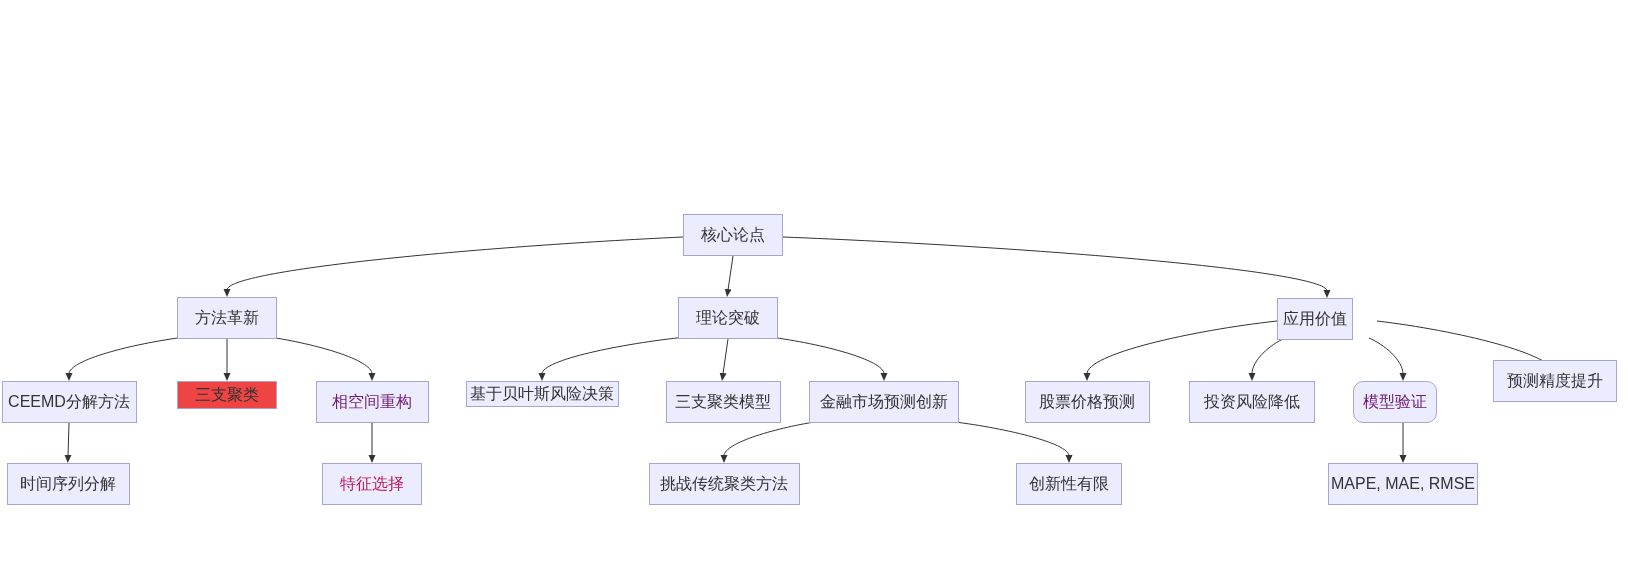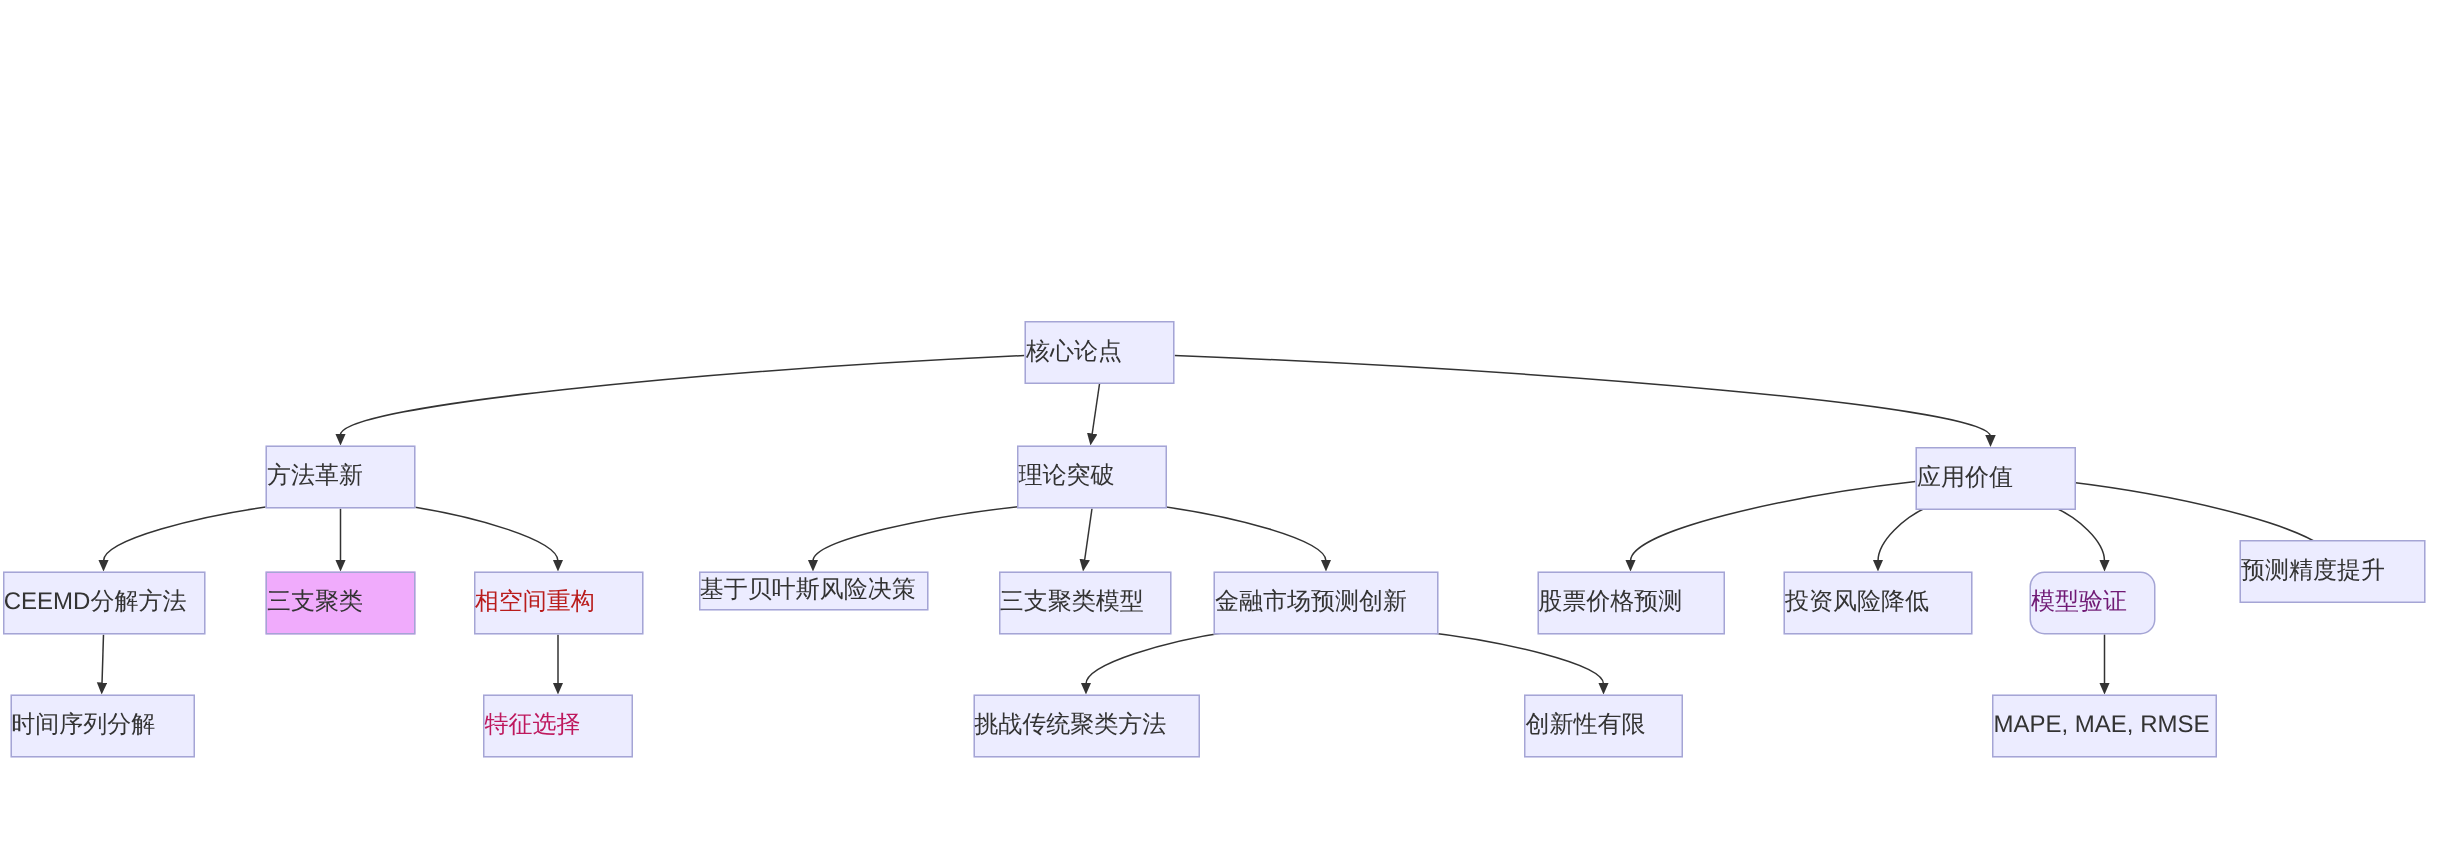--- a/index.html
+++ b/index.html
@@ -20,21 +20,21 @@
     width: 1628px; height: 576px;
   }
   .node {
     position: absolute;
     box-sizing: border-box;
     background: #ECECFF;
     border: 1px solid #a5a5d5;
     color: #333333;
     display: flex;
     align-items: center;
-    justify-content: flex-start;
+    justify-content: center;
     font-size: 16px;
     line-height: 1;
     white-space: nowrap;
   }
   .node-label { pointer-events: none; }
 </style>
 </head>
 <body>
 
 <div id="canvas">
@@ -68,30 +68,30 @@
   <div id="nodes">
       <div class="node" style="left: 683px; top: 214px; width: 100px; height: 42px; background: rgb(236, 236, 255); border-color: rgb(165, 165, 213); color: rgb(51, 51, 51);">
         <span class="node-label">核心论点</span>
       </div>
       <div class="node" style="left: 177px; top: 297px; width: 100px; height: 42px; background: rgb(236, 236, 255); border-color: rgb(165, 165, 213); color: rgb(51, 51, 51);">
         <span class="node-label">方法革新</span>
       </div>
       <div class="node" style="left: 678px; top: 297px; width: 100px; height: 42px; background: rgb(236, 236, 255); border-color: rgb(165, 165, 213); color: rgb(51, 51, 51);">
         <span class="node-label">理论突破</span>
       </div>
-      <div class="node" style="left: 1277px; top: 298px; width: 107px; height: 42px; background: rgb(236, 236, 255); border-color: rgb(165, 165, 213); color: rgb(51, 51, 51);">
+      <div class="node" style="left: 1277px; top: 298px; width: 76px; height: 42px; background: rgb(236, 236, 255); border-color: rgb(165, 165, 213); color: rgb(51, 51, 51);">
         <span class="node-label">应用价值</span>
       </div>
       <div class="node" style="left: 1.5px; top: 381px; width: 135px; height: 42px; background: rgb(236, 236, 255); border-color: rgb(165, 165, 213); color: rgb(51, 51, 51);">
         <span class="node-label">CEEMD分解方法</span>
       </div>
-      <div class="node" style="left: 177px; top: 381px; width: 100px; height: 42px; background: #f0abfc; border-color: rgb(165, 165, 213); color: rgb(51, 51, 51);">
+      <div class="node" style="left: 177px; top: 381px; width: 100px; height: 28px; background: #ef4444; border-color: rgb(165, 165, 213); color: rgb(51, 51, 51);">
         <span class="node-label">三支聚类</span>
       </div>
-      <div class="node" style="left: 315.5px; top: 381px; width: 113px; height: 42px; background: rgb(236, 236, 255); border-color: rgb(165, 165, 213); color: #b91c1c;">
+      <div class="node" style="left: 315.5px; top: 381px; width: 113px; height: 42px; background: rgb(236, 236, 255); border-color: rgb(165, 165, 213); color: #701a75;">
         <span class="node-label">相空间重构</span>
       </div>
       <div class="node" style="left: 465.5px; top: 381px; width: 153px; height: 26px; background: rgb(236, 236, 255); border-color: rgb(165, 165, 213); color: rgb(51, 51, 51);">
         <span class="node-label">基于贝叶斯风险决策</span>
       </div>
       <div class="node" style="left: 665.5px; top: 381px; width: 115px; height: 42px; background: rgb(236, 236, 255); border-color: rgb(165, 165, 213); color: rgb(51, 51, 51);">
         <span class="node-label">三支聚类模型</span>
       </div>
       <div class="node" style="left: 809px; top: 381px; width: 150px; height: 42px; background: rgb(236, 236, 255); border-color: rgb(165, 165, 213); color: rgb(51, 51, 51);">
         <span class="node-label">金融市场预测创新</span>

